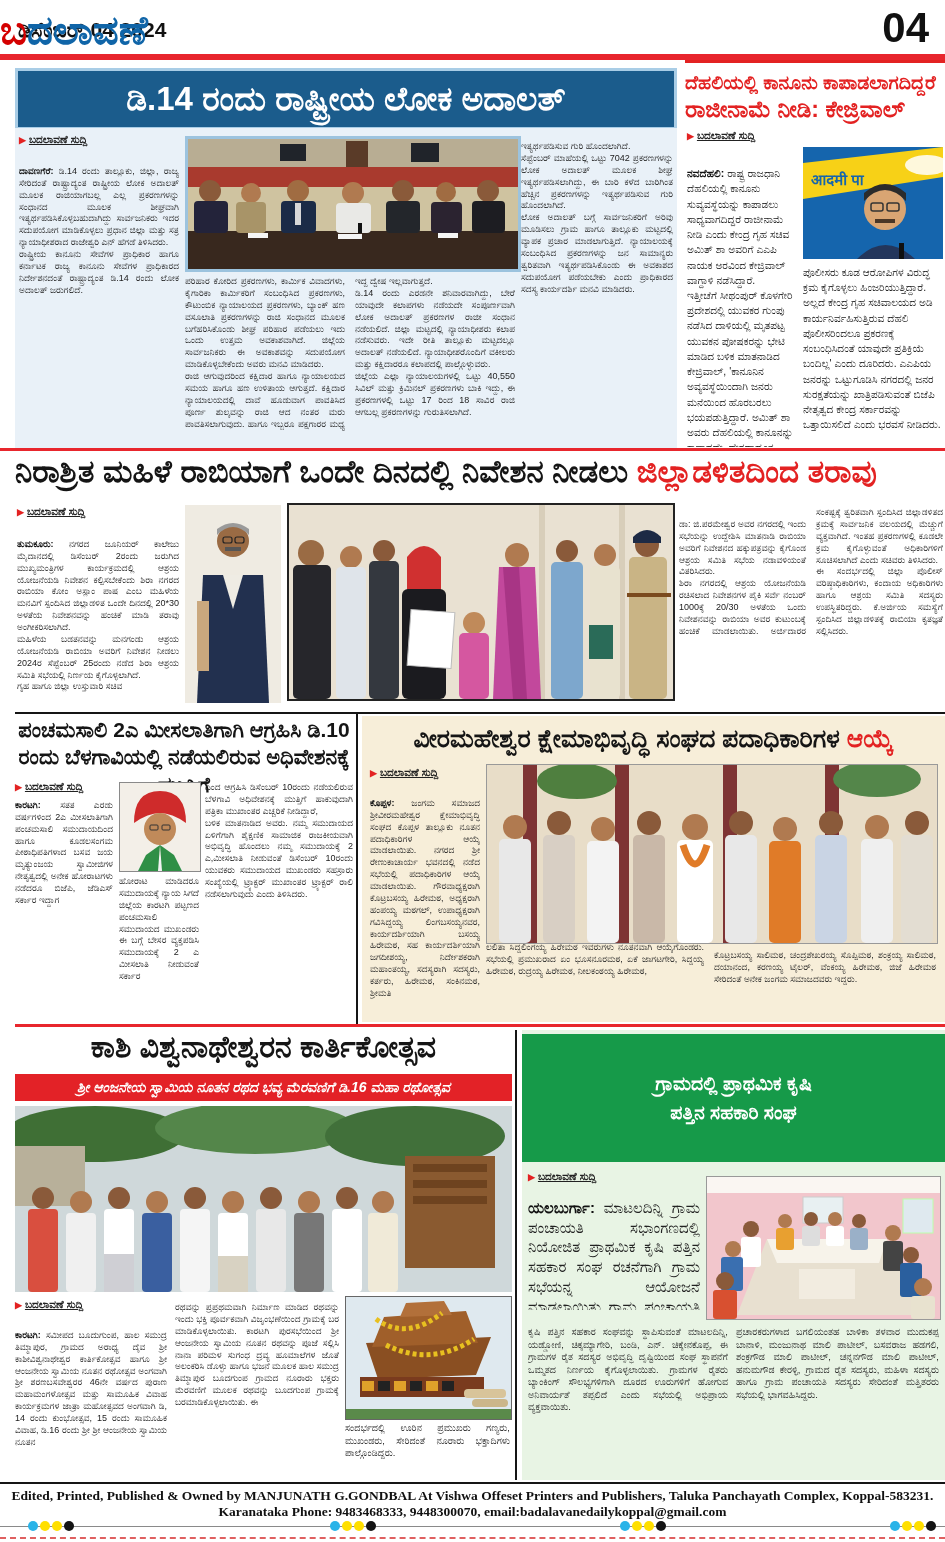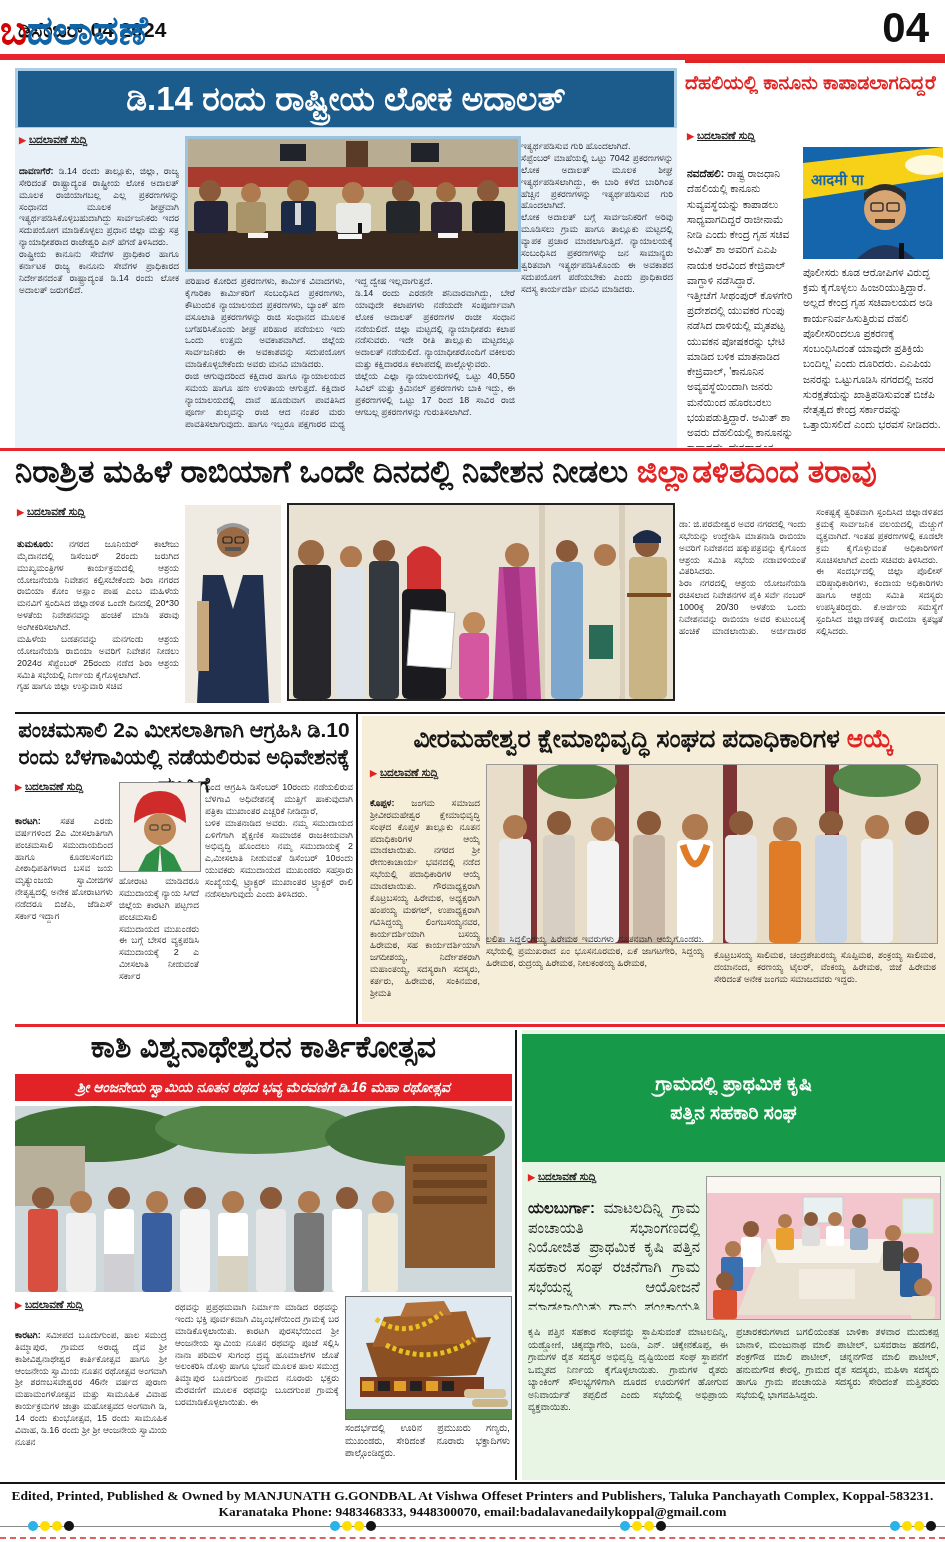--- a/index.html
+++ b/index.html
@@ -79,20 +79,21 @@
 ಡಿ.14 ರಂದು ಎರಡನೇ ಶನಿವಾರವಾಗಿದ್ದು, ಬೇರೆ ಯಾವುದೇ ಕಲಾಪಗಳು ನಡೆಯದೇ ಸಂಪೂರ್ಣವಾಗಿ ಲೋಕ ಅದಾಲತ್ ಪ್ರಕರಣಗಳ ರಾಜೀ ಸಂಧಾನ ನಡೆಯಲಿದೆ. ಜಿಲ್ಲಾ ಮಟ್ಟದಲ್ಲಿ ನ್ಯಾಯಾಧೀಶರು ಕಲಾಪ ನಡೆಸುವರು. ಇದೇ ರೀತಿ ತಾಲ್ಲೂಕು ಮಟ್ಟದಲ್ಲೂ ಅದಾಲತ್ ನಡೆಯಲಿದೆ. ನ್ಯಾಯಾಧೀಶರೊಂದಿಗೆ ವಕೀಲರು ಮತ್ತು ಕಕ್ಷಿದಾರರೂ ಕಲಾಪದಲ್ಲಿ ಪಾಲ್ಗೊಳ್ಳುವರು.
 ಜಿಲ್ಲೆಯ ಎಲ್ಲಾ ನ್ಯಾಯಾಲಯಗಳಲ್ಲಿ ಒಟ್ಟು 40,550 ಸಿವಿಲ್ ಮತ್ತು ಕ್ರಿಮಿನಲ್ ಪ್ರಕರಣಗಳು ಬಾಕಿ ಇದ್ದು, ಈ ಪ್ರಕರಣಗಳಲ್ಲಿ ಒಟ್ಟು 17 ರಿಂದ 18 ಸಾವಿರ ರಾಜಿ ಆಗಬಲ್ಲ ಪ್ರಕರಣಗಳನ್ನು ಗುರುತಿಸಲಾಗಿದೆ.</div>
     <div class="abs txt" style="left:506px;top:13px;width:152px;height:306px;">ಇತ್ಯರ್ಥಪಡಿಸುವ ಗುರಿ ಹೊಂದಲಾಗಿದೆ.
 ಸೆಪ್ಟೆಂಬರ್ ಮಾಹೆಯಲ್ಲಿ ಒಟ್ಟು 7042 ಪ್ರಕರಣಗಳನ್ನು ಲೋಕ ಅದಾಲತ್ ಮೂಲಕ ಶೀಘ್ರ ಇತ್ಯರ್ಥಪಡಿಸಲಾಗಿದ್ದು, ಈ ಬಾರಿ ಕಳೆದ ಬಾರಿಗಿಂತ ಹೆಚ್ಚಿನ ಪ್ರಕರಣಗಳನ್ನು ಇತ್ಯರ್ಥಪಡಿಸುವ ಗುರಿ ಹೊಂದಲಾಗಿದೆ.
 ಲೋಕ ಅದಾಲತ್ ಬಗ್ಗೆ ಸಾರ್ವಜನಿಕರಿಗೆ ಅರಿವು ಮೂಡಿಸಲು ಗ್ರಾಮ ಹಾಗೂ ತಾಲ್ಲೂಕು ಮಟ್ಟದಲ್ಲಿ ವ್ಯಾಪಕ ಪ್ರಚಾರ ಮಾಡಲಾಗುತ್ತಿದೆ. ನ್ಯಾಯಾಲಯಕ್ಕೆ ಸಂಬಂಧಿಸಿದ ಪ್ರಕರಣಗಳನ್ನು ಜನ ಸಾಮಾನ್ಯರು ತ್ವರಿತವಾಗಿ ಇತ್ಯರ್ಥಪಡಿಸಿಕೊಂಡು ಈ ಅವಕಾಶದ ಸದುಪಯೋಗ ಪಡೆಯಬೇಕು ಎಂದು ಪ್ರಾಧಿಕಾರದ ಸದಸ್ಯ ಕಾರ್ಯದರ್ಶಿ ಮನವಿ ಮಾಡಿದರು.</div>
   </div>
 
   <div class="abs" style="left:685px;top:60px;width:260px;height:388px;border-top:3px solid #e32222;">
     <div class="abs" style="left:0;top:8px;width:260px;font-weight:bold;color:#e32222;font-size:19px;line-height:1.25;">
       <div>ದೆಹಲಿಯಲ್ಲಿ ಕಾನೂನು ಕಾಪಾಡಲಾಗದಿದ್ದರೆ</div>
+      <div style="font-size:23px;">ರಾಜೀನಾಮೆ ನೀಡಿ: ಕೇಜ್ರಿವಾಲ್</div>
     </div>
     <div class="abs byline" style="left:2px;top:66px;">
       <span class="tri">▶</span><span class="lbl">ಬದಲಾವಣೆ ಸುದ್ದಿ</span>
     </div>
     <div class="abs txt" style="left:2px;top:88px;width:112px;height:296px;font-size:10.5px;line-height:1.45;text-align:left;">
       <span class="dl">ನವದೆಹಲಿ:</span> <span>ರಾಷ್ಟ್ರ ರಾಜಧಾನಿ ದೆಹಲಿಯಲ್ಲಿ ಕಾನೂನು ಸುವ್ಯವಸ್ಥೆಯನ್ನು ಕಾಪಾಡಲು ಸಾಧ್ಯವಾಗದಿದ್ದರೆ ರಾಜೀನಾಮೆ ನೀಡಿ ಎಂದು ಕೇಂದ್ರ ಗೃಹ ಸಚಿವ ಅಮಿತ್ ಶಾ ಅವರಿಗೆ ಎಎಪಿ ನಾಯಕ ಅರವಿಂದ ಕೇಜ್ರಿವಾಲ್ ವಾಗ್ದಾಳಿ ನಡೆಸಿದ್ದಾರೆ.
 ಇತ್ತೀಚೆಗೆ ಸೀಥಂಪುರ್ ಕೊಳಗೇರಿ ಪ್ರದೇಶದಲ್ಲಿ ಯುವಕರ ಗುಂಪು ನಡೆಸಿದ ದಾಳಿಯಲ್ಲಿ ಮೃತಪಟ್ಟ ಯುವಕನ ಪೋಷಕರನ್ನು ಭೇಟಿ ಮಾಡಿದ ಬಳಿಕ ಮಾತನಾಡಿದ ಕೇಜ್ರಿವಾಲ್, 'ಕಾನೂನಿನ ಅವ್ಯವಸ್ಥೆಯಿಂದಾಗಿ ಜನರು ಮನೆಯಿಂದ ಹೊರಬರಲು ಭಯಪಡುತ್ತಿದ್ದಾರೆ. ಅಮಿತ್ ಶಾ ಅವರು ದೆಹಲಿಯಲ್ಲಿ ಕಾನೂನನ್ನು ಕಾಪಾಡದೇ, ದೇಶದಾದ್ಯಂತ ರಾಜಕೀಯ ಪ್ರವಾಸ ಮಾಡುವಂತಿದ್ದರೆ</span>
     </div>
     <svg class="abs photo" style="left:118px;top:84px;" width="140" height="112" viewBox="0 0 140 112" preserveAspectRatio="none">
       <rect width="140" height="112" fill="#1565ad"></rect>
@@ -173,21 +174,21 @@
   </div>
 
   <div class="abs rule-blk" style="left:15px;top:712px;width:930px;height:2px;"></div>
   <div class="abs rule-blk" style="left:356px;top:712px;width:2px;height:312px;"></div>
 
   <div class="abs" style="left:15px;top:716px;width:338px;height:306px;">
     <div style="font-size:21px;font-weight:bold;color:#151515;line-height:1.3;text-align:center;">ಪಂಚಮಸಾಲಿ 2ಎ ಮೀಸಲಾತಿಗಾಗಿ ಆಗ್ರಹಿಸಿ ಡಿ.10 ರಂದು ಬೆಳಗಾವಿಯಲ್ಲಿ ನಡೆಯಲಿರುವ ಅಧಿವೇಶನಕ್ಕೆ ಮುತ್ತಿಗೆ</div>
     <div class="abs byline" style="left:0;top:64px;">
       <span class="tri">▶</span><span class="lbl">ಬದಲಾವಣೆ ಸುದ್ದಿ</span>
     </div>
-    <div class="abs txt" style="left:0;top:88px;width:98px;height:220px;">
+    <div class="abs txt" style="left:0;top:72px;width:98px;height:220px;">
       <span class="dl">ಕಾರಟಗಿ:</span> <span>ಸತತ ಎರಡು ವರ್ಷಗಳಿಂದ 2ಎ ಮೀಸಲಾತಿಗಾಗಿ ಪಂಚಮಸಾಲಿ ಸಮುದಾಯದಿಂದ ಹಾಗೂ ಕೂಡಲಸಂಗಮ ಪೀಠಾಧಿಪತಿಗಳಾದ ಬಸವ ಜಯ ಮೃತ್ಯುಂಜಯ ಸ್ವಾಮೀಜಿಗಳ ನೇತೃತ್ವದಲ್ಲಿ ಅನೇಕ ಹೋರಾಟಗಳು ನಡೆದರೂ ಬಿಜೆಪಿ, ಜೆಡಿಎಸ್ ಸರ್ಕಾರ ಇದ್ದಾಗ</span>
     </div>
     <svg class="abs photo" style="left:104px;top:66px;border:1px solid #8a8a8a;" width="80" height="88" viewBox="0 0 80 88" preserveAspectRatio="none">
       <rect width="80" height="88" fill="#f3efe8"></rect>
       <path d="M14,40 Q14,8 40,8 Q66,8 66,40 Q52,30 40,30 Q28,30 14,40 Z" fill="#cf2b2b"></path>
       <circle cx="40" cy="46" r="16" fill="#c08a5a"></circle>
       <rect x="30" y="42" width="8" height="5" rx="1" fill="none" stroke="#333" stroke-width="1"></rect>
       <rect x="42" y="42" width="8" height="5" rx="1" fill="none" stroke="#333" stroke-width="1"></rect>
       <path d="M16,88 Q40,60 64,88 Z" fill="#f2f2f2"></path>
       <polygon points="26,72 40,62 38,88 18,88" fill="#2f8f46"></polygon>
@@ -233,21 +234,21 @@
         <circle cx="298" cy="64" r="12" fill="#b07a50"></circle>
           <rect x="282" y="76" width="32" height="102" rx="5" fill="#e07b28"></rect>
         <circle cx="344" cy="58" r="12" fill="#8a5a3a"></circle>
           <rect x="328" y="70" width="32" height="108" rx="5" fill="#c9d4e4"></rect>
         <circle cx="390" cy="62" r="12" fill="#b07a50"></circle>
           <rect x="374" y="74" width="32" height="104" rx="5" fill="#efefef"></rect>
         <circle cx="430" cy="58" r="12" fill="#8a5a3a"></circle>
           <rect x="414" y="70" width="32" height="108" rx="5" fill="#e3ddd2"></rect>
       </g>
     </svg>
-    <div class="abs txt" style="left:124px;top:218px;width:218px;height:66px;">ಲಲಿತಾ ಸಿದ್ದಲಿಂಗಯ್ಯ ಹಿರೇಮಠ ಇವರುಗಳು ನೂತನವಾಗಿ ಆಯ್ಕೆಗೊಂಡರು. ಸಭೆಯಲ್ಲಿ ಪ್ರಮುಖರಾದ ಏಂ ಭೂಸನೂರಮಠ, ಏಕೆ ಜಾಗಟಗೇರಿ, ಸಿದ್ದಯ್ಯ ಹಿರೇಮಠ, ರುದ್ರಯ್ಯ ಹಿರೇಮಠ, ನೀಲಕಂಠಯ್ಯ ಹಿರೇಮಠ,</div>
+    <div class="abs txt" style="left:124px;top:226px;width:218px;height:66px;">ಲಲಿತಾ ಸಿದ್ದಲಿಂಗಯ್ಯ ಹಿರೇಮಠ ಇವರುಗಳು ನೂತನವಾಗಿ ಆಯ್ಕೆಗೊಂಡರು. ಸಭೆಯಲ್ಲಿ ಪ್ರಮುಖರಾದ ಏಂ ಭೂಸನೂರಮಠ, ಏಕೆ ಜಾಗಟಗೇರಿ, ಸಿದ್ದಯ್ಯ ಹಿರೇಮಠ, ರುದ್ರಯ್ಯ ಹಿರೇಮಠ, ನೀಲಕಂಠಯ್ಯ ಹಿರೇಮಠ,</div>
     <div class="abs txt" style="left:352px;top:234px;width:222px;height:66px;">ಕೊಟ್ರಬಸಯ್ಯ ಸಾಲಿಮಠ, ಚಂದ್ರಶೇಖರಯ್ಯ ಸೊಪ್ಪಿಮಠ, ಶಂಕ್ರಯ್ಯ ಸಾಲಿಮಠ, ದಯಾನಂದ, ಕರಣಯ್ಯ ಟೈಲರ್, ವೆಂಕಯ್ಯ ಹಿರೇಮಠ, ಜಿಜೆ ಹಿರೇಮಠ ಸೇರಿದಂತೆ ಅನೇಕ ಜಂಗಮ ಸಮಾಜದವರು ಇದ್ದರು.</div>
   </div>
 
   <div class="abs rule-red" style="left:15px;top:1024px;width:930px;height:3px;"></div>
   <div class="abs rule-blk" style="left:515px;top:1030px;width:2px;height:450px;"></div>
 
   <div class="abs" style="left:15px;top:1030px;width:497px;height:450px;">
     <div style="font-size:30px;font-weight:bold;color:#151515;text-align:center;">ಕಾಶಿ ವಿಶ್ವನಾಥೇಶ್ವರನ ಕಾರ್ತಿಕೋತ್ಸವ</div>
     <div class="abs" style="left:0;top:44px;width:497px;height:27px;background:#e32227;color:#fff;font-weight:bold;font-style:italic;
                 font-size:14px;display:flex;align-items:center;justify-content:center;">ಶ್ರೀ ಆಂಜನೇಯ ಸ್ವಾಮಿಯ ನೂತನ ರಥದ ಭವ್ಯ ಮೆರವಣಿಗೆ ಡಿ.16 ಮಹಾ ರಥೋತ್ಸವ</div>

